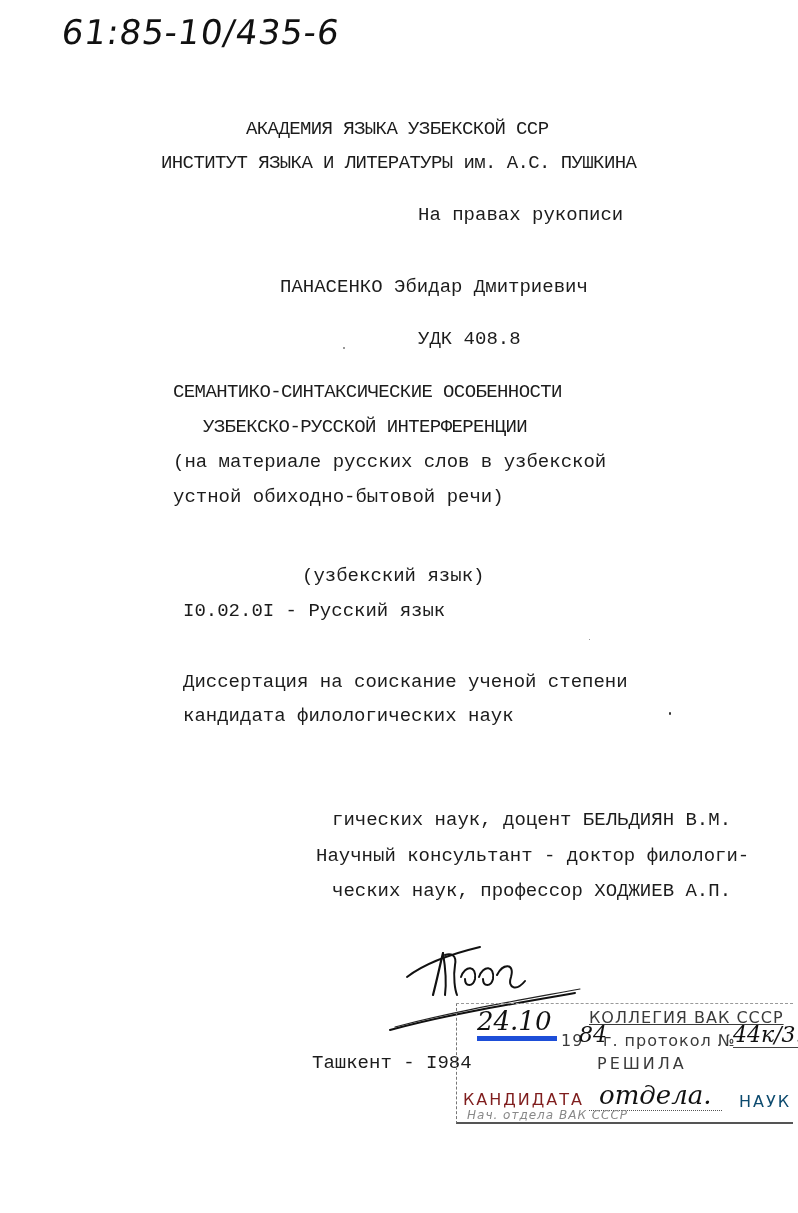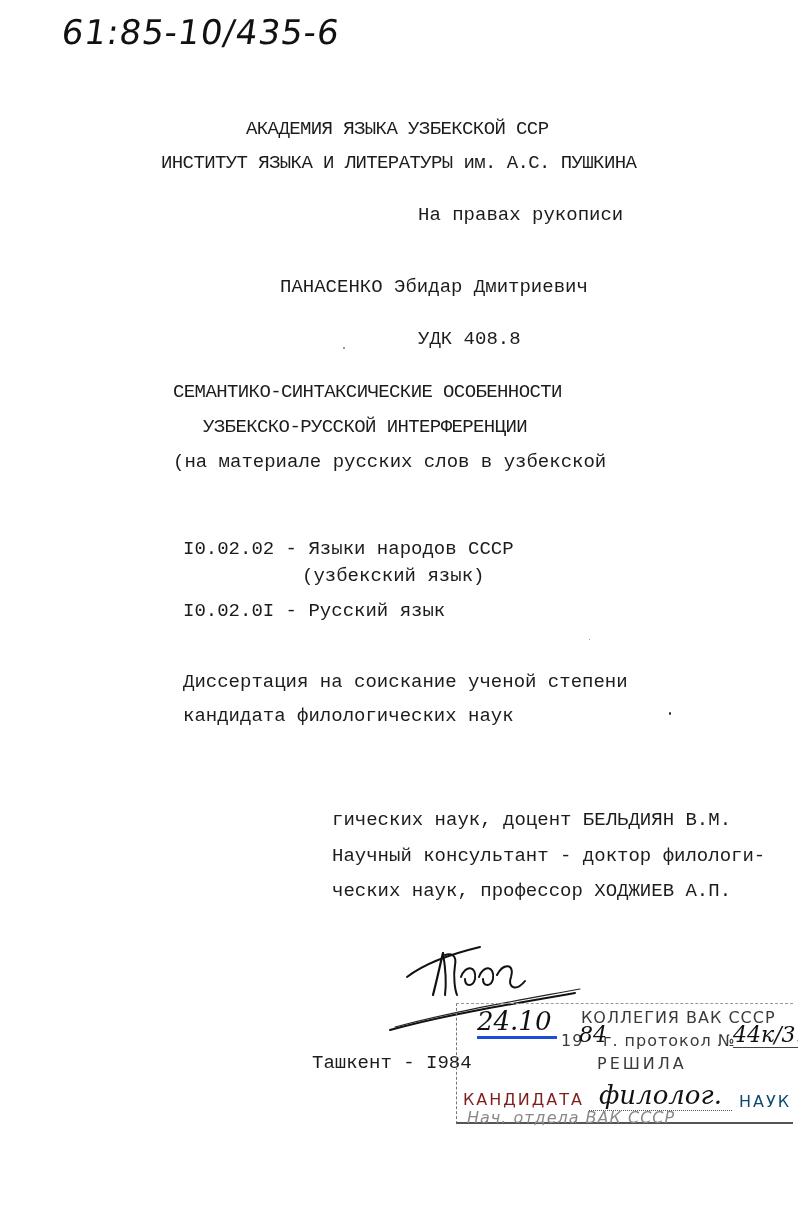--- a/index.html
+++ b/index.html
@@ -94,32 +94,32 @@
   <div class="line" style="left:418px; top:204px;">На правах рукописи</div>
   <div class="line caps" style="left:161px; top:152px;">ИНСТИТУТ ЯЗЫКА И ЛИТЕРАТУРЫ им. А.С. ПУШКИНА</div>
 
   <div class="line" style="left:280px; top:276px;">ПАНАСЕНКО Эбидар Дмитриевич</div>
   <div class="line" style="left:418px; top:328px;">УДК 408.8</div>
   <div class="dot" style="left:343px; top:347px;"></div>
 
   <div class="line caps" style="left:173px; top:381px;">СЕМАНТИКО-СИНТАКСИЧЕСКИЕ ОСОБЕННОСТИ</div>
   <div class="line caps" style="left:203px; top:416px;">УЗБЕКСКО-РУССКОЙ ИНТЕРФЕРЕНЦИИ</div>
   <div class="line" style="left:173px; top:451px;">(на материале русских слов в узбекской</div>
+  <div class="line" style="left:173px; top:486px;">устной обиходно-бытовой речи)</div>
 
-  <div class="line" style="left:183px; top:538px;">I0.02.02 - Языки народов СССР</div>
   <div class="line" style="left:302px; top:565px;">(узбекский язык)</div>
   <div class="line" style="left:183px; top:600px;">I0.02.0I - Русский язык</div>
   <div class="dot" style="left:589px; top:639px; width:1px; height:1px;"></div>
 
   <div class="line" style="left:183px; top:671px;">Диссертация на соискание ученой степени</div>
   <div class="line" style="left:183px; top:705px;">кандидата филологических наук</div>
   <div class="dot" style="left:669px; top:712px; width:2px; height:3px; background:#333;"></div>
 
   <div class="line" style="left:332px; top:809px;">гических наук, доцент БЕЛЬДИЯН В.М.</div>
-  <div class="line" style="left:332px; top:845px;">Научный консультант - доктор филологи-</div>
+  <div class="line" style="left:316px; top:845px;">Научный консультант - доктор филологи-</div>
   <div class="line" style="left:332px; top:880px;">ческих наук, профессор ХОДЖИЕВ А.П.</div>
 
   <div class="signature-wrap">
     <svg width="200" height="100" viewBox="0 0 200 100">
 
       <path d="M22 42 C 40 28, 70 18, 95 12" stroke="#111" stroke-width="2" fill="none" stroke-linecap="round"></path>
 
       <path d="M48 60 C 52 45, 55 30, 58 18" stroke="#111" stroke-width="2.2" fill="none" stroke-linecap="round"></path>
       <path d="M58 18 C 60 30, 62 45, 60 60" stroke="#111" stroke-width="2" fill="none" stroke-linecap="round"></path>
       <path d="M60 20 C 66 18, 72 20, 70 30 C 68 42, 70 55, 72 60" stroke="#111" stroke-width="2" fill="none" stroke-linecap="round"></path>
@@ -129,30 +129,30 @@
       <path d="M112 40 C 118 28, 130 28, 126 42 C 122 54, 132 56, 140 46" stroke="#111" stroke-width="2" fill="none" stroke-linecap="round"></path>
 
       <path d="M5 95 C 60 80, 120 70, 190 58" stroke="#111" stroke-width="2" fill="none" stroke-linecap="round"></path>
       <path d="M10 92 C 70 76, 130 66, 195 54" stroke="#222" stroke-width="1.2" fill="none" stroke-linecap="round"></path>
     </svg>
   </div>
 
   <div class="line" style="left:312px; top:1052px;">Ташкент - I984</div>
 
   <div class="stamp">
-    <div class="st" style="left:124px; top:4px;">КОЛЛЕГИЯ ВАК СССР</div>
+    <div class="st" style="left:132px; top:4px;text-decoration:underline;">КОЛЛЕГИЯ ВАК СССР</div>
 
-    <div class="hw" style="left:20px; top:2px; font-size:26px; border-bottom:3px solid #1d4ed8; padding-right:6px;">24.10</div>
+    <div class="hw" style="left:20px; top:2px; font-size:26px; border-bottom:5px solid #1d4ed8; padding-right:6px;">24.10</div>
     <div class="st" style="left:104px; top:27px;">19</div>
     <div class="hw" style="left:122px; top:18px; font-size:22px;">84</div>
     <div class="st" style="left:146px; top:27px;">г. протокол №</div>
     <div class="hw" style="left:276px; top:18px; font-size:22px; border-bottom:1px solid #444;">44к/3.</div>
 
     <div class="st" style="left:140px; top:50px; letter-spacing:3px;">РЕШИЛА</div>
 
     <div class="st" style="left:6px; top:86px; color:#7f1d1d; letter-spacing:2px;">КАНДИДАТА</div>
-    <div class="hw" style="left:132px; top:76px; font-size:26px; border-bottom:1px dotted #555; padding:0 10px;">филолог.</div>
+    <div class="hw" style="left:132px; top:76px; font-size:26px; border-bottom:1px dotted #555; padding:0 10px;">отдела.</div>
     <div class="st" style="left:282px; top:88px; color:#0c4a6e; letter-spacing:2px;">НАУК</div>
 
-    <div class="st" style="left:10px; top:104px; font-size:16px; font-style:italic; color:#888;">Нач. отдела ВАК СССР</div>
+    <div class="st" style="left:10px; top:104px; font-size:12px; font-style:italic; color:#888;">Нач. отдела ВАК СССР</div>
   </div>
 
 </div>
 
 </body></html>

